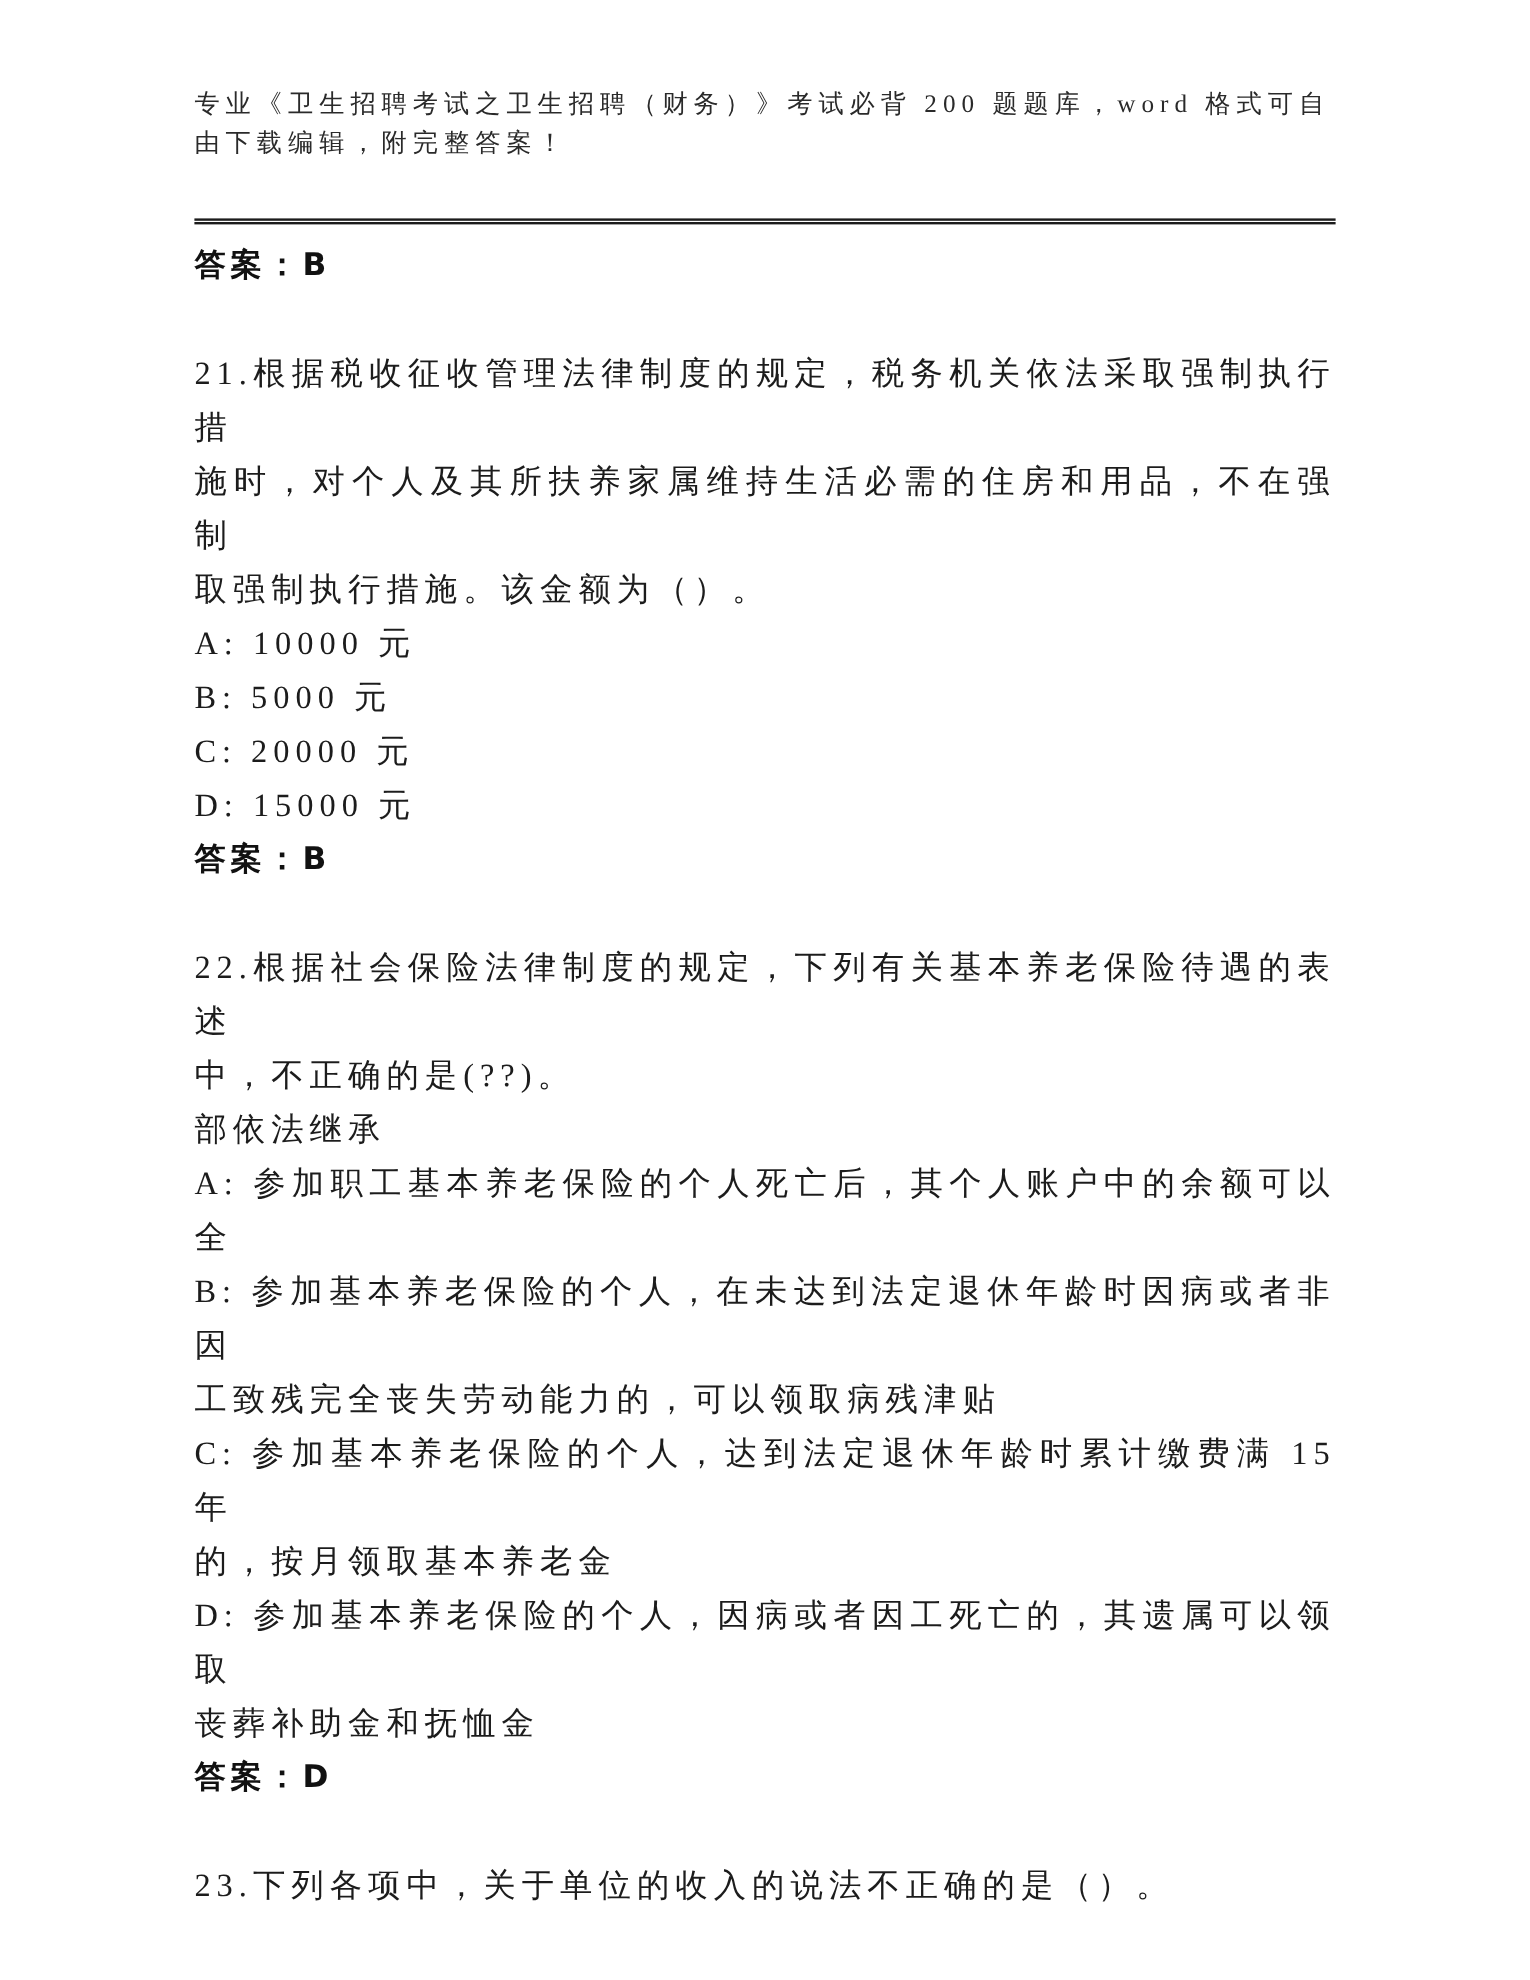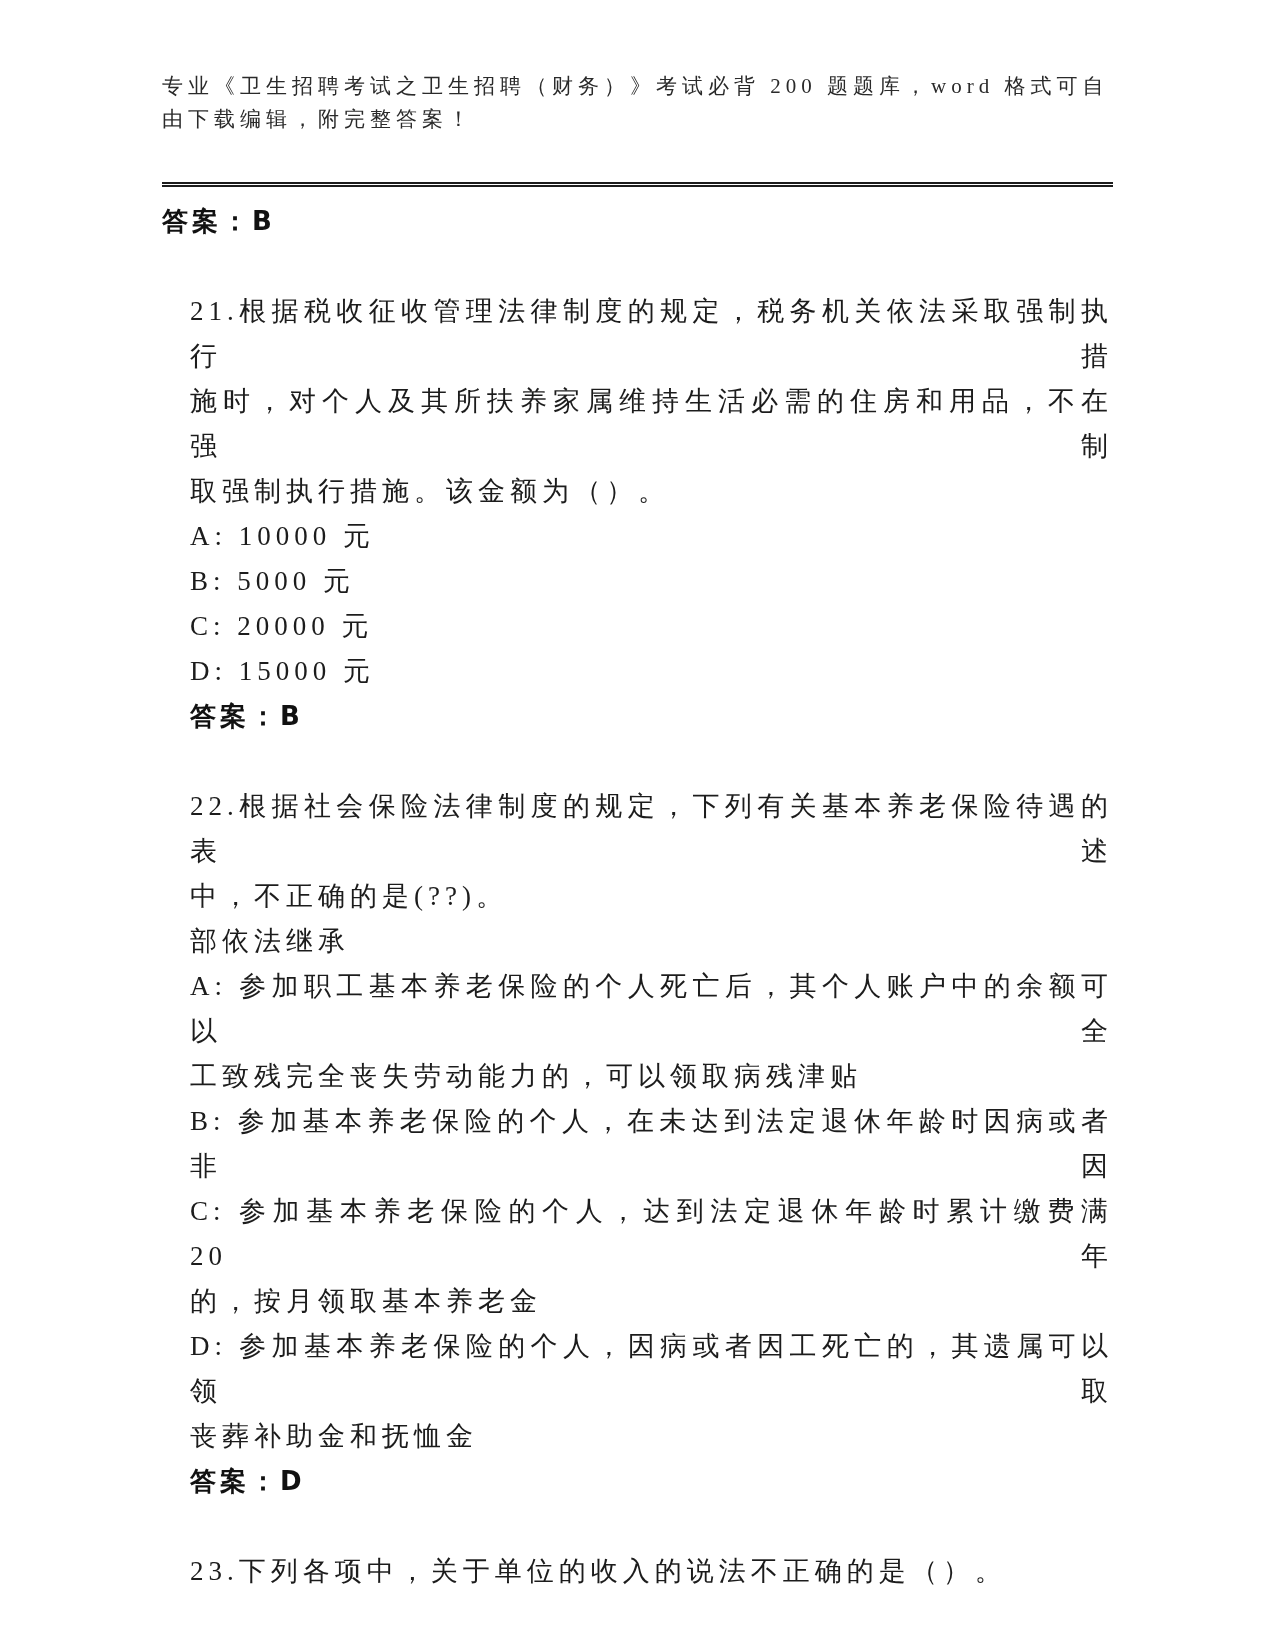--- a/index.html
+++ b/index.html
@@ -54,21 +54,20 @@
     .answer-line {
       font-family: "DejaVu Sans", "Liberation Sans", sans-serif;
       font-weight: 700;
       font-size: 26px;
       letter-spacing: 4px;
       color: #111111;
       text-align: right;
     }
     .question-block {
       margin-top: 45px;
-      margin-left: 28px;
     }
   </style>
 </head>
 <body>
 
 <div class="page">
   <div class="content">
 
     <div class="doc-header">
       <div class="line lline">专业《卫生招聘考试之卫生招聘（财务）》考试必背 200 题题库，word 格式可自</div>
@@ -98,25 +97,25 @@
         <div class="stem">
           <div class="line jline">22.根据社会保险法律制度的规定，下列有关基本养老保险待遇的表述</div>
           <div class="line lline">中，不正确的是(??)。</div>
         </div>
         <div class="options">
           <div class="option">
             <div class="line lline">部依法继承</div>
             <div class="line jline">A: 参加职工基本养老保险的个人死亡后，其个人账户中的余额可以全</div>
           </div>
           <div class="option">
+            <div class="line jline">B: 参加基本养老保险的个人，在未达到法定退休年龄时因病或者非因</div>
             <div class="line lline">工致残完全丧失劳动能力的，可以领取病残津贴</div>
-            <div class="line jline">B: 参加基本养老保险的个人，在未达到法定退休年龄时因病或者非因</div>
           </div>
           <div class="option">
-            <div class="line jline">C: 参加基本养老保险的个人，达到法定退休年龄时累计缴费满 20 年</div>
+            <div class="line jline">C: 参加基本养老保险的个人，达到法定退休年龄时累计缴费满 15 年</div>
             <div class="line lline">的，按月领取基本养老金</div>
           </div>
           <div class="option">
             <div class="line jline">D: 参加基本养老保险的个人，因病或者因工死亡的，其遗属可以领取</div>
             <div class="line lline">丧葬补助金和抚恤金</div>
           </div>
         </div>
         <div class="line lline answer-line">答案：D</div>
       </div>
 

